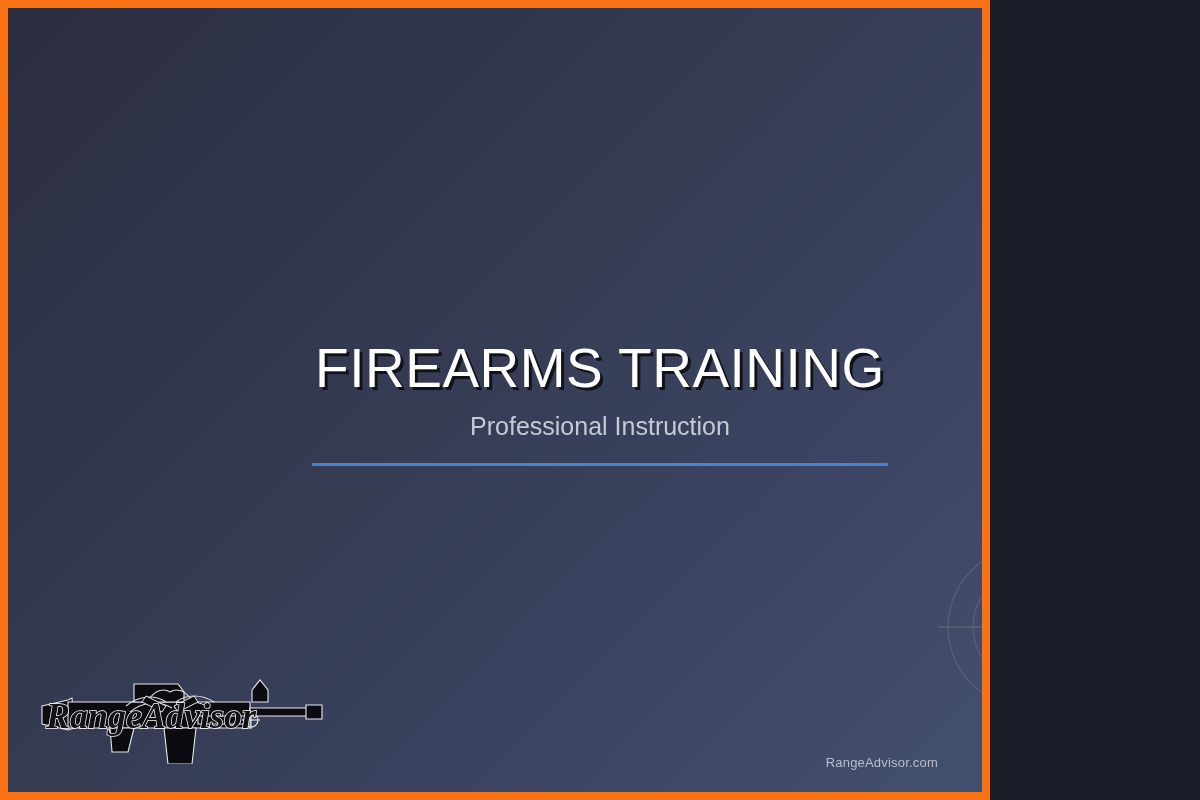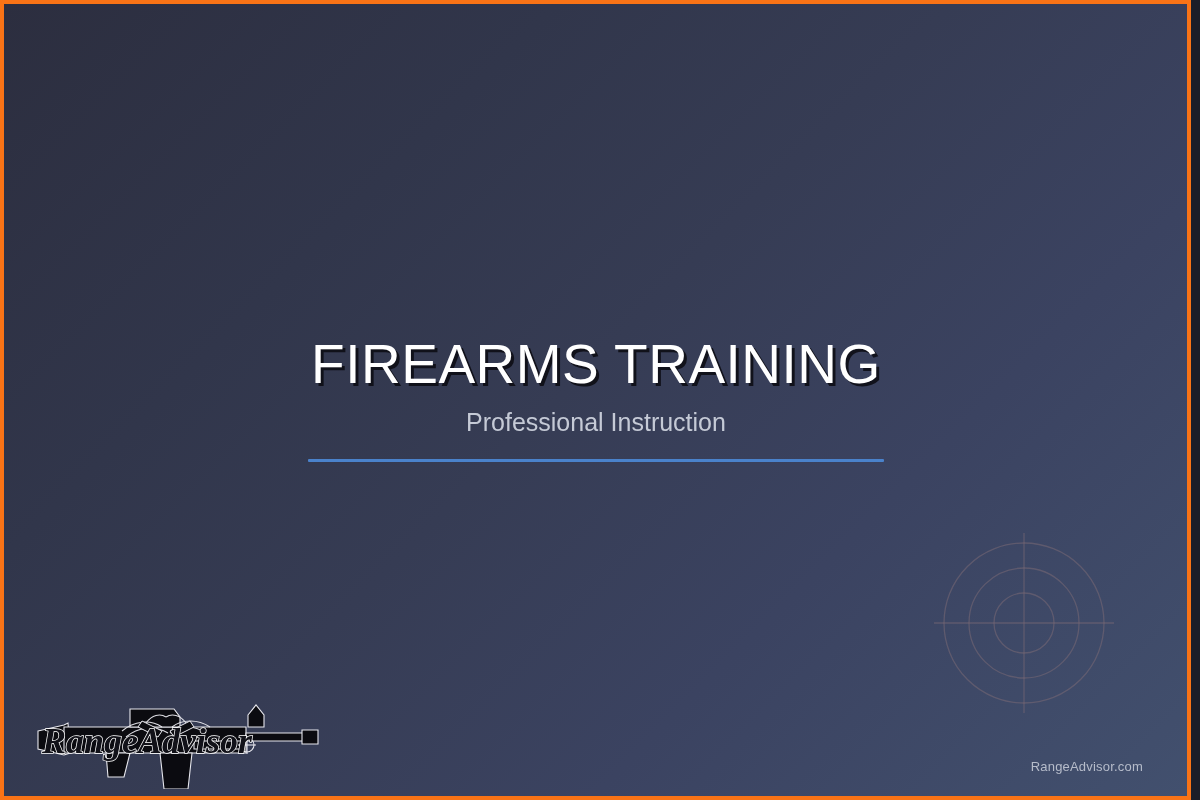--- a/index.html
+++ b/index.html
@@ -10,24 +10,24 @@
   body {
     width: 1200px;
     height: 800px;
     overflow: hidden;
     font-family: "Liberation Sans", sans-serif;
   }
 
   
   #slide {
     position: relative;
-    width: 1191px;
+    width: 990px;
     height: 800px;
     box-sizing: border-box;
-    border: 4px solid #f97316;
+    border: 8px solid #f97316;
     background: #be185d;
     overflow: hidden;
   }
 
   #slide-bg {
     position: absolute;
     inset: 0;
     background: linear-gradient(135deg,
                 #2c2e3f 0%,
                 #31364b 28%,
@@ -80,21 +80,21 @@
     height: 3px;
     margin: 22px auto 0 auto;
     background: #4a82cb;
     border-radius: 1px;
   }
 
   
   #brand-logo {
     position: absolute;
     left: 30px;
-    top: 693px;
+    top: 664px;
     width: 290px;
     height: 92px;
   }
 
   
   #footer-url {
     position: absolute;
     right: 44px;
     bottom: 22px;
     font-size: 13px;

